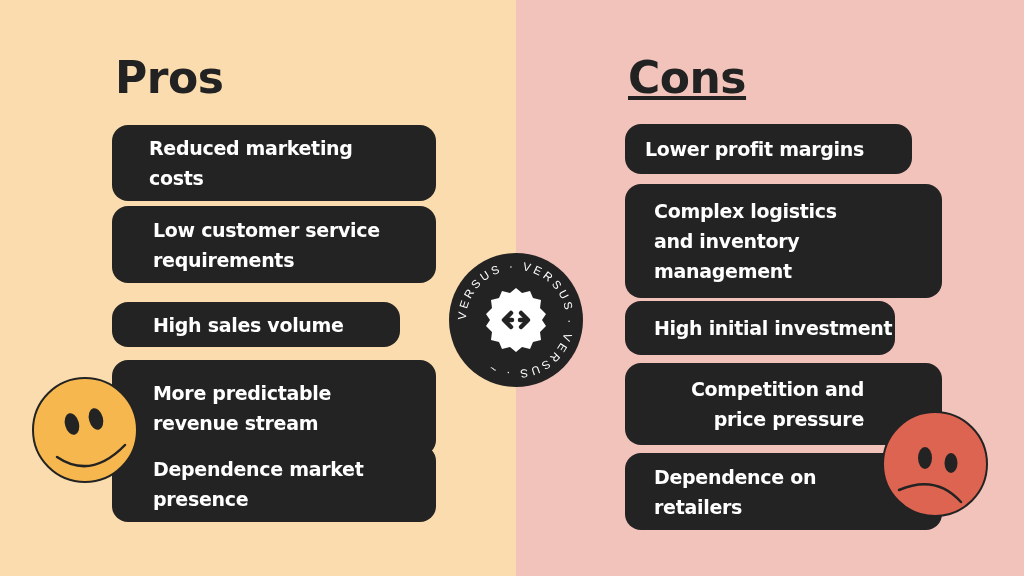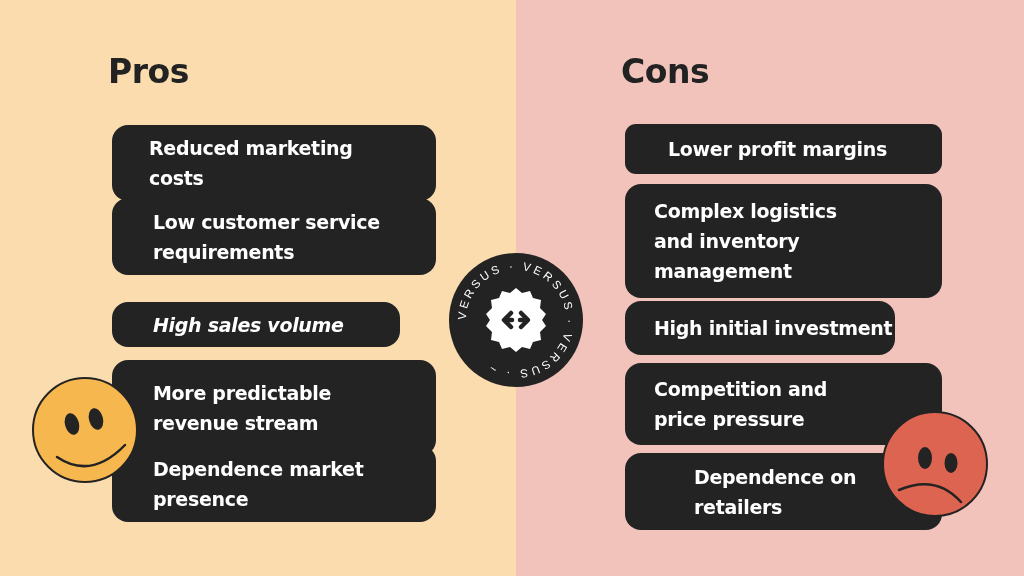--- a/index.html
+++ b/index.html
@@ -1,64 +1,64 @@
 <!DOCTYPE html>
 <html><head>
 <meta charset="utf-8">
 <style>
   html, body { margin:0; padding:0; }
   body { width:1024px; height:576px; position:relative; overflow:hidden; font-family:"DejaVu Sans", sans-serif; }
   .half { position:absolute; top:0; height:576px; }
   .left { left:0; width:516px; background:#fadcae; }
   .right { left:516px; width:508px; background:#f2c3bb; }
-  .heading { position:absolute; font-weight:bold; font-size:33px; color:#222; letter-spacing:-0.5px; }
+  .heading { position:absolute; font-weight:bold; font-size:44px; color:#222; letter-spacing:-0.5px;margin-left:7px; }
   .box { position:absolute; background:#232323; border-radius:16px; color:#fff; font-weight:bold; font-size:19px; line-height:30px; box-sizing:border-box; display:flex; align-items:center; letter-spacing:-0.3px; }
   .box span { display:block; }
   .badge { position:absolute; left:448px; top:252px; width:136px; height:136px; }
   .face { position:absolute; }
 </style>
 </head>
 <body>
 
 <div class="half left"></div>
 <div class="half right"></div>
 
 <div class="heading" style="left:108px; top:52px;">Pros</div>
-<div class="heading" style="left:621px; top:52px;">Cons</div>
+<div class="heading" style="left:621px; top:52px;text-decoration:underline;">Cons</div>
 
 <div class="box" style="left:112px; top:125px; width:324px; height:76px; padding-left:37px;">
   <span style="width:250px;">Reduced marketing costs</span>
 </div>
-<div class="box" style="left:112px; top:198px; width:324px; height:77px; padding-left:41px;">
+<div class="box" style="left:112px; top:206px; width:324px; height:77px; padding-left:41px;">
   <span style="width:270px;">Low customer service requirements</span>
 </div>
-<div class="box" style="left:112px; top:302px; width:288px; height:45px; padding-left:41px;font-style:italic;">
+<div class="box" style="left:112px; top:302px; width:288px; height:45px; padding-left:41px;">
   <span>High sales volume</span>
 </div>
 <div class="box" style="left:112px; top:360px; width:324px; height:96px; padding-left:41px;">
   <span style="width:230px;">More predictable revenue stream</span>
 </div>
 <div class="box" style="left:112px; top:445px; width:324px; height:77px; padding-left:41px;">
   <span style="width:230px;">Dependence market presence</span>
 </div>
 
-<div class="box" style="left:625px; top:124px; width:317px; height:50px; padding-left:43px;border-radius:11px;">
+<div class="box" style="left:625px; top:124px; width:287px; height:50px; padding-left:20px;">
   <span>Lower profit margins</span>
 </div>
 <div class="box" style="left:625px; top:184px; width:317px; height:114px; padding-left:29px;">
   <span style="width:220px;">Complex logistics and inventory management</span>
 </div>
 <div class="box" style="left:625px; top:301px; width:270px; height:54px; padding-left:29px;">
   <span>High initial investment</span>
 </div>
-<div class="box" style="left:625px; top:363px; width:317px; height:82px; padding-left:29px;">
+<div class="box" style="left:625px; top:363px; width:317px; height:82px; padding-left:29px;text-align:right;">
   <span style="width:210px;">Competition and price pressure</span>
 </div>
 <div class="box" style="left:625px; top:453px; width:317px; height:77px; padding-left:29px;">
-  <span style="width:200px;margin-left:40px;">Dependence on retailers</span>
+  <span style="width:200px;">Dependence on retailers</span>
 </div>
 
 <svg class="badge" viewBox="0 0 136 136">
   <defs>
     <path id="ring" d="M68,68 m-50,0 a50,50 0 1,1 100,0 a50,50 0 1,1 -100,0"></path>
   </defs>
   <circle cx="68" cy="68" r="67" fill="#232323"></circle>
   <text font-family="Liberation Sans, sans-serif" font-size="11.5" fill="#fff" letter-spacing="3">
     <textPath href="#ring" startOffset="0">VERSUS · VERSUS · VERSUS · ~</textPath>
   </text>

